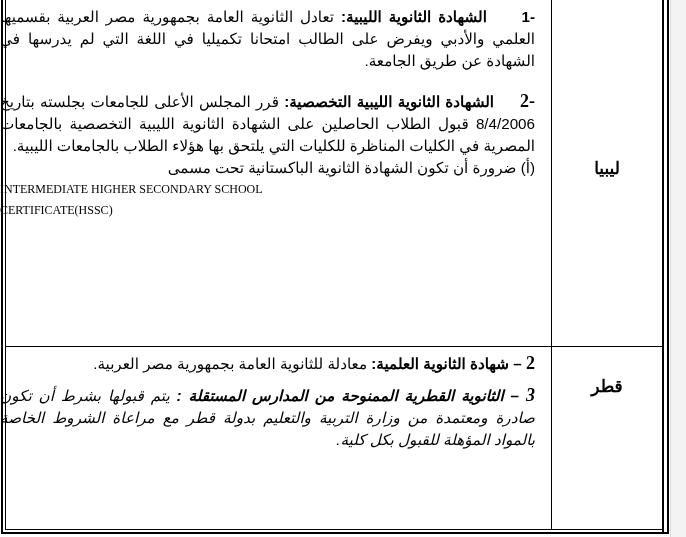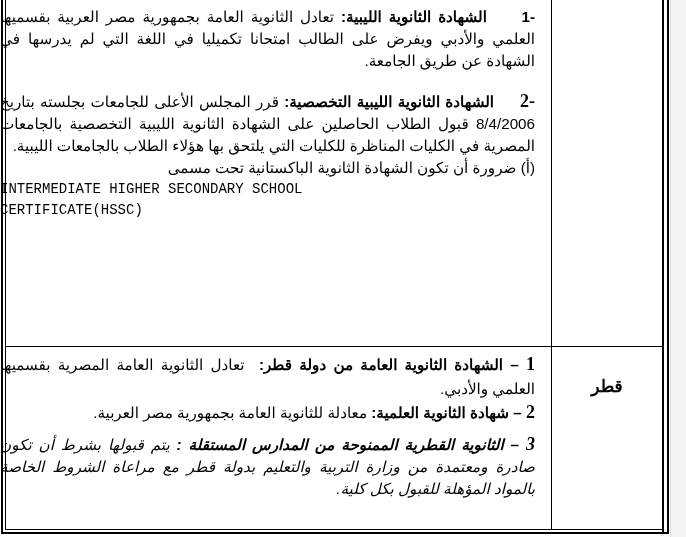--- a/index.html
+++ b/index.html
@@ -15,62 +15,58 @@
   .col-div { position:absolute; left:551px; top:0; width:1px; height:530px; background:#000; }
   .row-div { position:absolute; left:5px; top:346px; width:658px; height:1px; background:#000; }
 
   .cell { position:absolute; direction:rtl; text-align:justify; text-align-last:right; }
   .cell-text { left:0; width:535px; font-size:15.2px; line-height:22px; }
   .country { position:absolute; left:552px; width:110px; text-align:center; direction:rtl; font-weight:bold; font-size:17px; }
 
   .para { margin:0; padding:0; }
   b { font-weight:bold; }
   .num { font-family:"Liberation Serif", serif; font-size:18px; font-weight:bold; }
-  .latin { direction:ltr; text-align:center; text-align-last:left; font-family:Liberation Mono, monospace; font-size:14px; line-height:21px; unicode-bidi:isolate; }
+  .latin { direction:ltr; text-align:center; text-align-last:left; font-family:Liberation Serif, serif; font-size:12px; line-height:21px; unicode-bidi:isolate; }
 </style>
 </head>
 <body>
 
 <div class="page">
   <div class="scroll-gutter"></div>
 
   <div class="outer-l1"></div>
   <div class="outer-l2"></div>
   <div class="outer-r1"></div>
   <div class="outer-r2"></div>
   <div class="bottom1"></div>
   <div class="bottom2"></div>
   <div class="col-div"></div>
   <div class="row-div"></div>
 
+  <div class="country" style="top:158px;">ليبيا</div>
 
   <div class="cell cell-text" style="top:6px;">
     <p class="para">
       <b>-1</b>&nbsp;&nbsp;&nbsp;&nbsp;
       <b>الشهادة الثانوية الليبية:</b>
       <span>تعادل الثانوية العامة بجمهورية مصر العربية بقسميها العلمي والأدبي ويفرض على الطالب امتحانا تكميليا في اللغة التي لم يدرسها في الشهادة عن طريق الجامعة.</span>
     </p>
     <p class="para" style="margin-top:18px;">
       <b class="num">-2</b>&nbsp;&nbsp;&nbsp;&nbsp;
       <b>الشهادة الثانوية الليبية التخصصية:</b>
       <span>قرر المجلس الأعلى للجامعات بجلسته بتاريخ 8/4/2006 قبول الطلاب الحاصلين على الشهادة الثانوية الليبية التخصصية بالجامعات المصرية في الكليات المناظرة للكليات التي يلتحق بها هؤلاء الطلاب بالجامعات الليبية.</span>
     </p>
     <p class="para">(أ) ضرورة أن تكون الشهادة الثانوية الباكستانية تحت مسمى</p>
     <p class="para latin">INTERMEDIATE  HIGHER SECONDARY SCHOOL</p>
     <p class="para latin">CERTIFICATE(HSSC)</p>
   </div>
 
   <div class="country" style="top:356px;margin-top:20px;">قطر</div>
 
   <div class="cell cell-text" style="top:352px;">
-    <p class="para" style="line-height:24px;">
-      <b class="num">1</b>
-      <b>– الشهادة الثانوية العامة من دولة قطر:</b>&nbsp;
-      <span>تعادل الثانوية العامة المصرية بقسميها العلمي والأدبي.</span>
-    </p>
     <p class="para" style="margin-top:0;">
       <b class="num">2</b>
       <b>– شهادة الثانوية العلمية:</b>
       <span>معادلة للثانوية العامة بجمهورية مصر العربية.</span>
     </p>
     <p class="para" style="margin-top:9px;font-style:italic;">
       <b class="num">3</b>
       <b>– الثانوية القطرية الممنوحة من المدارس المستقلة :</b>
       <span>يتم قبولها بشرط أن تكون صادرة ومعتمدة من وزارة التربية والتعليم بدولة قطر مع مراعاة الشروط الخاصة بالمواد المؤهلة للقبول بكل كلية.</span>
     </p>

